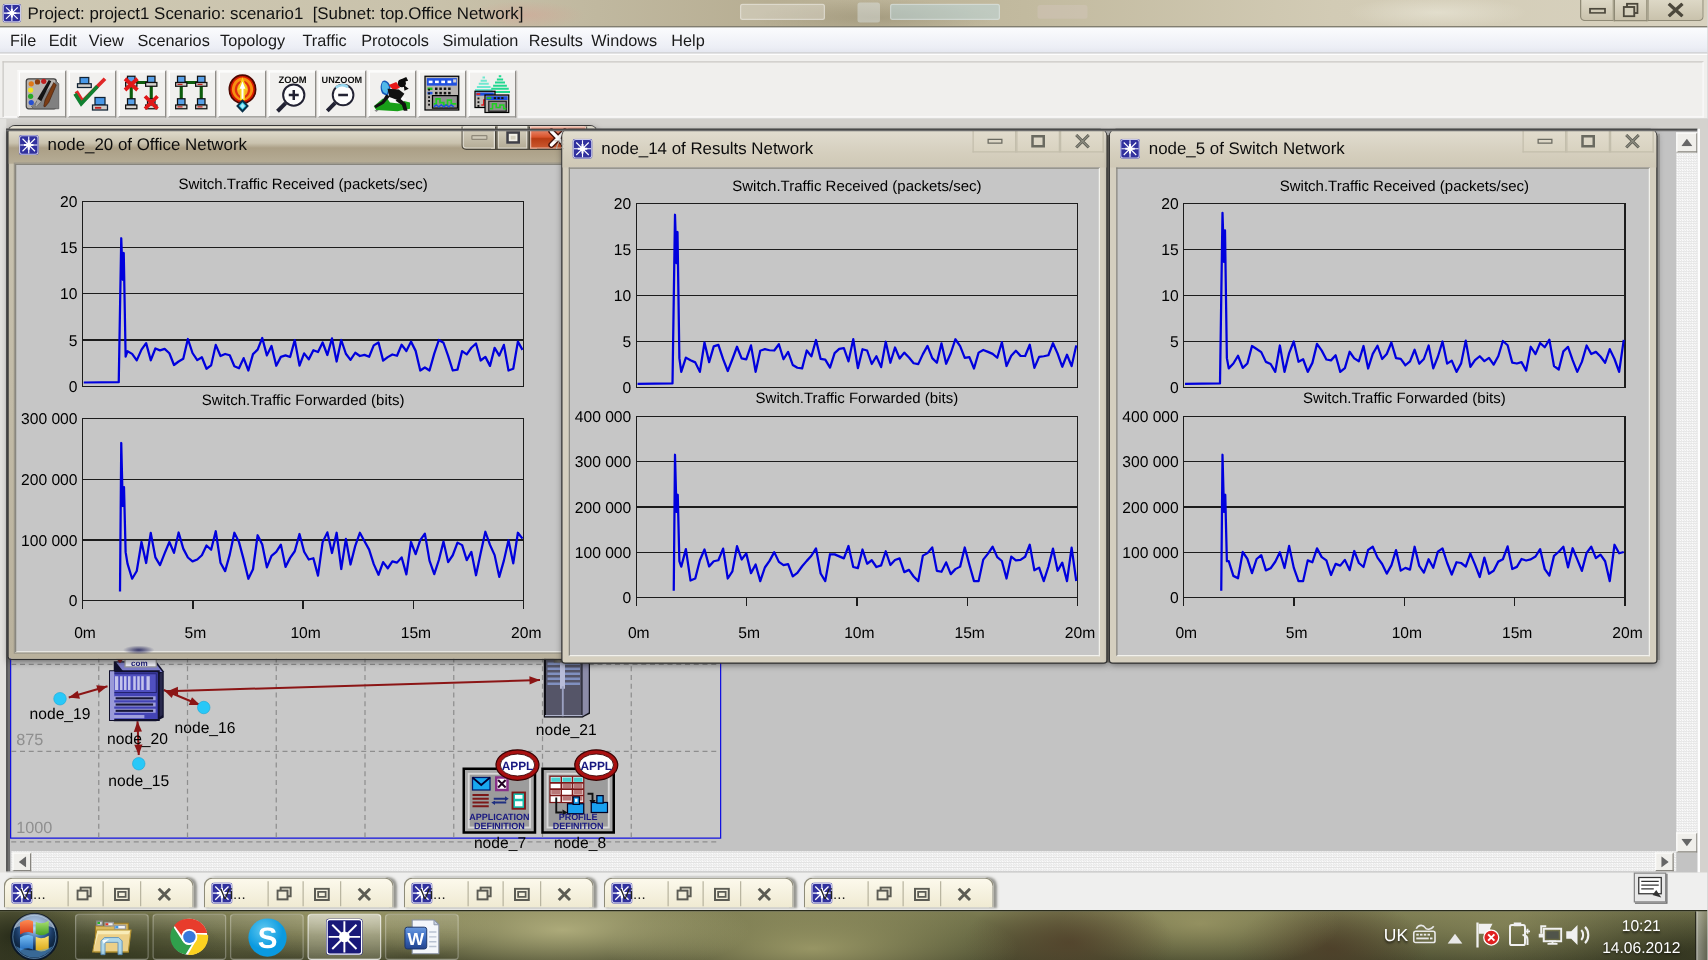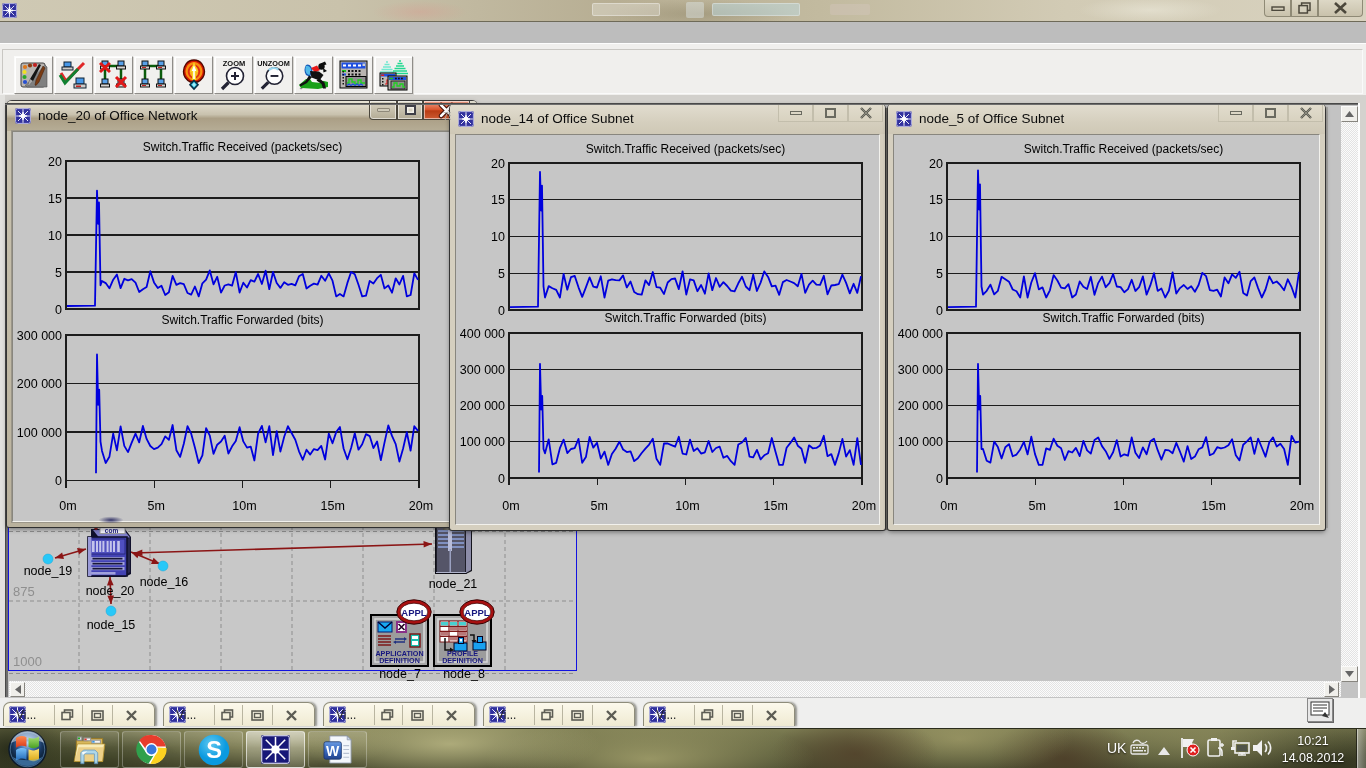--- a/index.html
+++ b/index.html
@@ -67,20 +67,21 @@
             <line x1="1.2" y1="8" x2="14.8" y2="8"></line>
             <line x1="3" y1="3" x2="13" y2="13"></line>
             <line x1="13" y1="3" x2="3" y2="13"></line>
           </g>
 <g stroke="#ffffff" stroke-width="1.7">
             <line x1="8" y1="4.2" x2="8" y2="11.8"></line>
             <line x1="4.2" y1="8" x2="11.8" y2="8"></line>
           </g>
 <circle cx="8" cy="8" r="2" fill="#fff"></circle>
         </svg></div>
+<span class="ttext">Project: project1 Scenario: scenario1&nbsp; [Subnet: top.Office Network]</span>
 <div style="position:absolute;left:592px;top:3px;width:68px;height:13px;background:rgba(255,255,255,0.28);border:1px solid rgba(255,255,255,0.35);border-radius:2px"></div>
 <div style="position:absolute;left:686px;top:2px;width:18px;height:16px;background:rgba(230,240,245,0.4);border-radius:2px"></div>
 <div style="position:absolute;left:712px;top:3px;width:88px;height:13px;background:rgba(190,225,235,0.45);border:1px solid rgba(255,255,255,0.3);border-radius:2px"></div>
 <div style="position:absolute;left:830px;top:4px;width:40px;height:11px;background:rgba(215,200,195,0.35);border-radius:2px"></div>
 <div class="capbtns">
 <div class="cb first" style="width:27px">
           <svg width="14" height="5" viewBox="0 0 14 5">
             <rect x="1" y="1" width="12" height="3.4" fill="none" stroke="#4c483c" stroke-width="1.4"></rect>
           </svg>
         </div>
@@ -89,20 +90,33 @@
             <rect x="3.6" y="1" width="8.4" height="7.4" fill="none" stroke="#4c483c" stroke-width="1.5"></rect>
             <rect x="1" y="3.6" width="8.4" height="7.4" fill="#d5d0bd" stroke="#4c483c" stroke-width="1.5"></rect>
           </svg>
         </div>
 <div class="cb lastb" style="width:45px">
           <svg width="15" height="12" viewBox="0 0 15 12">
             <path d="M2 1 L13 11 M13 1 L2 11" stroke="#4c483c" stroke-width="2.6"></path>
           </svg>
         </div>
 </div>
+    </div>
+<div id="menubar">
+      <span style="left:8px">File</span>
+      <span style="left:39px">Edit</span>
+      <span style="left:71px">View</span>
+      <span style="left:110px">Scenarios</span>
+      <span style="left:176px">Topology</span>
+      <span style="left:242px">Traffic</span>
+      <span style="left:289px">Protocols</span>
+      <span style="left:354px">Simulation</span>
+      <span style="left:423px">Results</span>
+      <span style="left:473px">Windows</span>
+      <span style="left:537px">Help</span>
     </div>
 <div id="toolbar">
       <div id="toolpanel">
         <div class="tbtn" style="left:11px">
           <svg width="32" height="32" viewBox="0 0 32 32">
             <rect x="3" y="4" width="24" height="24" rx="2" fill="#b8b4b0" stroke="#404040"></rect>
 <path d="M27 6 L29 8 L29 28 L9 28 L7 26" fill="#808080" stroke="#555" stroke-width="0.6"></path>
 <g>
               <circle cx="7" cy="8" r="2.1" fill="#e07818"></circle>
               <circle cx="12" cy="6.5" r="2.1" fill="#8a3c10"></circle>
@@ -534,21 +548,21 @@
                 <line x1="1.2" y1="8" x2="14.8" y2="8"></line>
                 <line x1="3" y1="3" x2="13" y2="13"></line>
                 <line x1="13" y1="3" x2="3" y2="13"></line>
               </g>
 <g stroke="#ffffff" stroke-width="1.7">
                 <line x1="8" y1="4.2" x2="8" y2="11.8"></line>
                 <line x1="4.2" y1="8" x2="11.8" y2="8"></line>
               </g>
 <circle cx="8" cy="8" r="2" fill="#fff"></circle>
             </svg></div>
-          <span class="wtitle">node_14 of Office Subnet</span>
+          <span class="wtitle">node_14 of Results Network</span>
           <div class="btns2">
             <div class="b2">
               <div class="dash2"></div>
             </div>
             <div class="b2">
               <div class="sq2"></div>
             </div>
             <div class="b2 last">
               <svg width="14" height="12" viewBox="0 0 14 12">
                 <path d="M2 1 L12 11 M12 1 L2 11" stroke="#5a5a52" stroke-width="2.4"></path>
@@ -610,21 +624,21 @@
                 <line x1="1.2" y1="8" x2="14.8" y2="8"></line>
                 <line x1="3" y1="3" x2="13" y2="13"></line>
                 <line x1="13" y1="3" x2="3" y2="13"></line>
               </g>
 <g stroke="#ffffff" stroke-width="1.7">
                 <line x1="8" y1="4.2" x2="8" y2="11.8"></line>
                 <line x1="4.2" y1="8" x2="11.8" y2="8"></line>
               </g>
 <circle cx="8" cy="8" r="2" fill="#fff"></circle>
             </svg></div>
-          <span class="wtitle">node_5 of Office Subnet</span>
+          <span class="wtitle">node_5 of Switch Network</span>
           <div class="btns2">
             <div class="b2">
               <div class="dash2"></div>
             </div>
             <div class="b2">
               <div class="sq2"></div>
             </div>
             <div class="b2 last">
               <svg width="14" height="12" viewBox="0 0 14 12">
                 <path d="M2 1 L12 11 M12 1 L2 11" stroke="#5a5a52" stroke-width="2.4"></path>
@@ -1053,15 +1067,15 @@
           <rect x="7" y="7" width="10" height="6" fill="#50544a"></rect>
           <path d="M9 15 L15 15 M12 15 L12 17 M8 17 L16 17" stroke="#f0f0f0" stroke-width="1.4"></path>
           <path d="M3 9 L3 3 L7 3" fill="none" stroke="#f0f0f0" stroke-width="1.6"></path>
           <rect x="1" y="9" width="4" height="3" fill="#f0f0f0"></rect>
         </svg></div>
       <div class="tray" style="left:1252px;top:9px"><svg width="22" height="20" viewBox="0 0 22 20">
           <polygon points="1,7 5,7 10,2 10,18 5,13 1,13" fill="#f0f0f0"></polygon>
           <path d="M13 6 C15 8 15 12 13 14 M16 3.5 C19.5 7 19.5 13 16 16.5" stroke="#f0f0f0" fill="none" stroke-width="1.7"></path>
         </svg></div>
       <div class="tray" style="left:1285px;top:5px;width:56px;text-align:center;font-size:12.5px">10:21</div>
-      <div class="tray" style="left:1279px;top:22px;width:68px;text-align:center;font-size:12.5px">14.08.2012</div>
+      <div class="tray" style="left:1279px;top:22px;width:68px;text-align:center;font-size:12.5px">14.06.2012</div>
       <div style="position:absolute;left:1356px;top:0;width:10px;height:40px;background:linear-gradient(90deg,rgba(255,255,255,.45),rgba(255,255,255,.2));border-left:1px solid rgba(20,20,10,.8);box-shadow:inset 1px 0 0 rgba(255,255,255,.4)"></div>
     </div>
 </div>
 </body></html>

